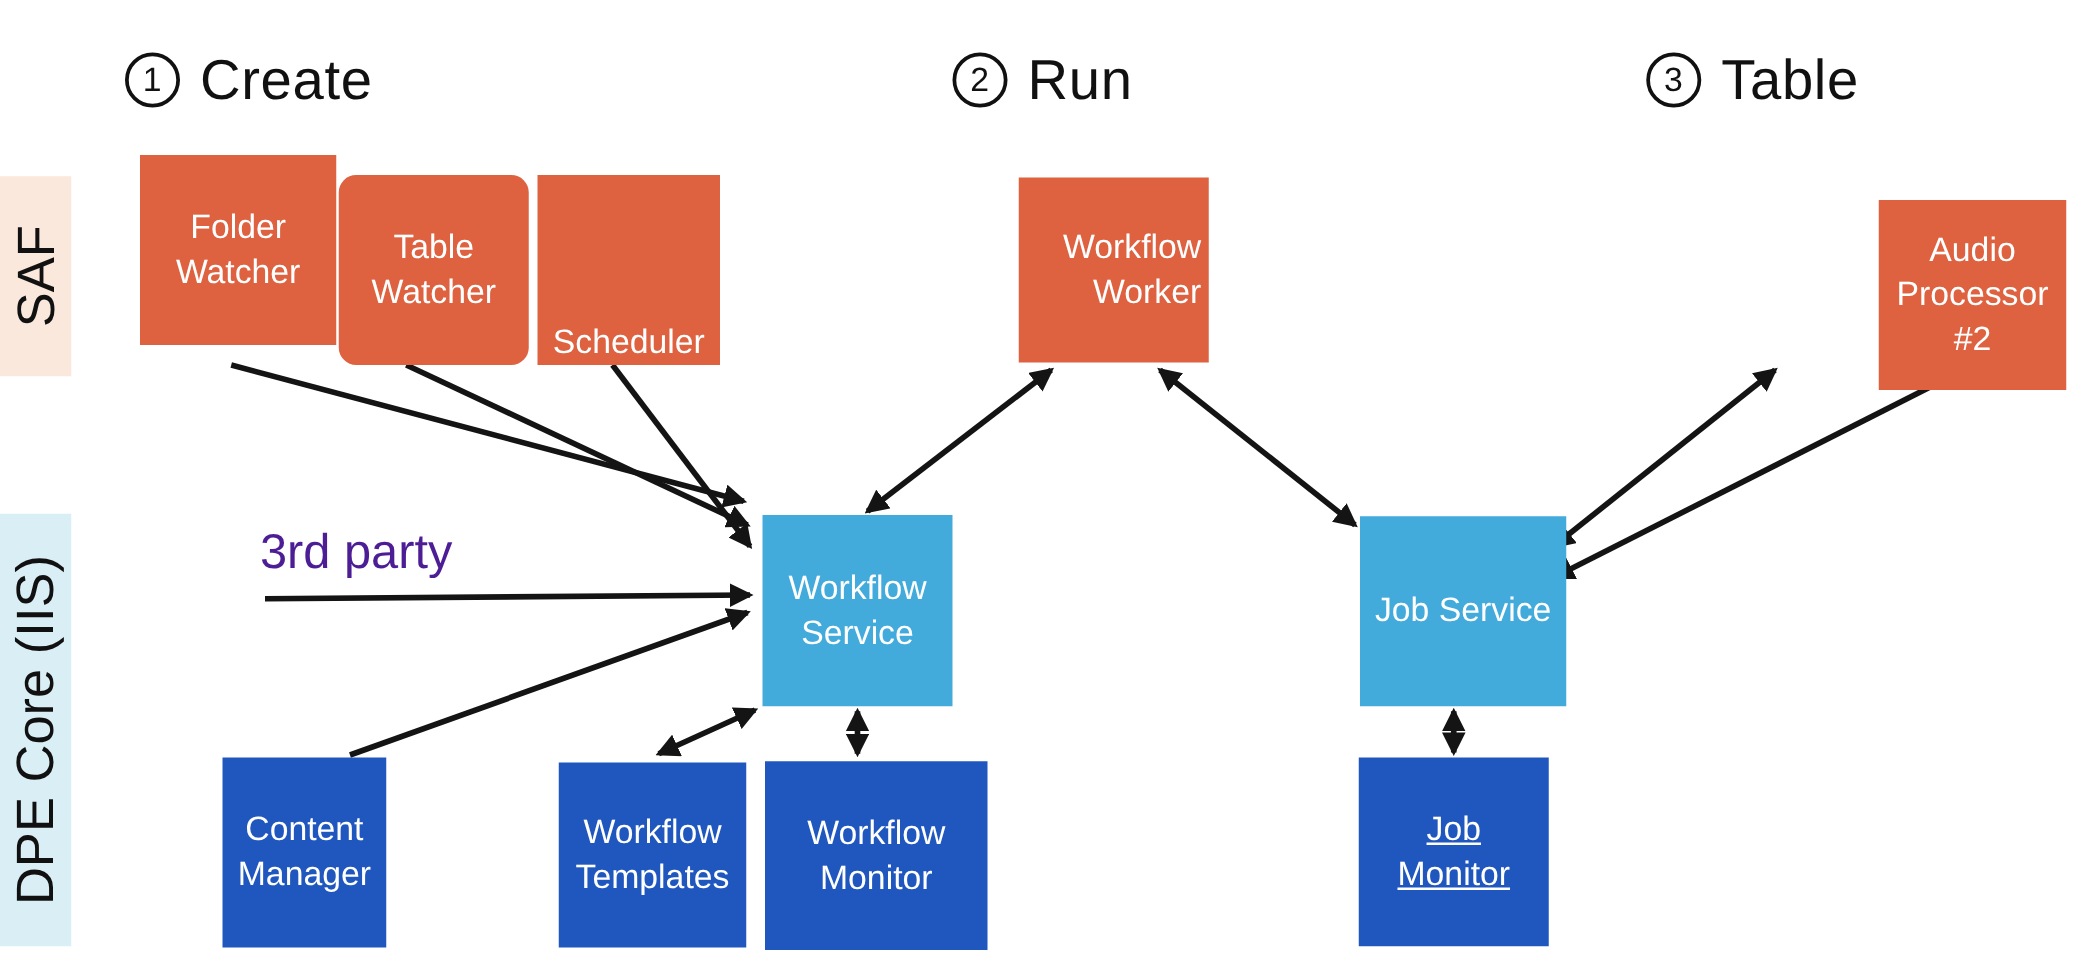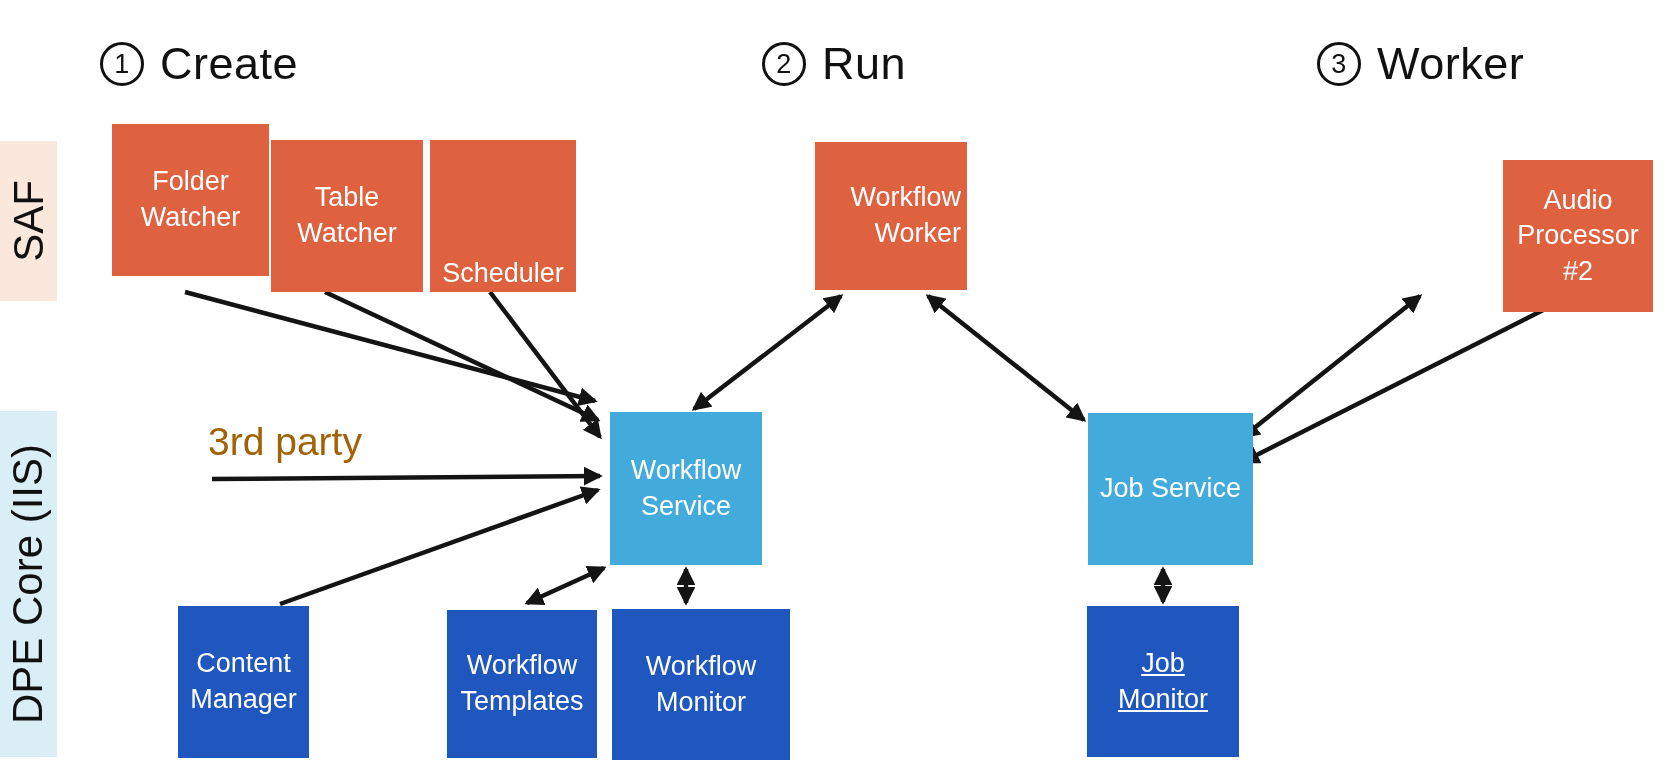--- a/index.html
+++ b/index.html
@@ -38,36 +38,36 @@
   .node {
     position:absolute; display:flex; align-items:center; justify-content:center;
     text-align:center; color:#ffffff; font-size:27px; line-height:1.32;
     padding:0 6px; box-sizing:border-box;
   }
   .orange { background:var(--orange); }
   .lblue  { background:var(--light-blue); }
   .dblue  { background:var(--dark-blue); }
 
   #node-folder-watcher     { left:112px;  top:124px; width:157px; height:152px; }
-  #node-table-watcher      { left:271px;  top:140px; width:152px; height:152px; }
+  #node-table-watcher      { left:271px;  top:140px; width:152px; height:152px;border-radius:14px; }
   #node-scheduler          { left:430px;  top:140px; width:146px; height:152px;align-items:flex-end; }
   #node-workflow-worker    { left:815px;  top:142px; width:152px; height:148px;text-align:right; }
   #node-audio-processor-1  { left:1345px; top:141px; width:150px; height:152px; }
   #node-audio-processor-2  { left:1503px; top:141px; width:150px; height:152px;margin-top:19px; }
   #node-workflow-service   { left:610px;  top:412px; width:152px; height:153px; }
   #node-job-service        { left:1088px; top:413px; width:165px; height:152px; }
   #node-content-manager    { left:178px;  top:606px; width:131px; height:152px; }
   #node-workflow-templates { left:447px;  top:610px; width:150px; height:148px;align-items:center; }
   #node-workflow-monitor   { left:612px;  top:609px; width:178px; height:151px; }
   #node-job-monitor        { left:1087px; top:606px; width:152px; height:151px;text-decoration:underline; }
 
   
   #third-party-label {
     position:absolute; left:208px; top:420px;
-    color:#a16207; font-size:39px;
+    color:#4c1d95; font-size:39px;
   }
 
   
   #edge-layer { position:absolute; left:0; top:0; width:1670px; height:777px; }
   #edge-layer line { stroke:var(--arrow); stroke-width:4.5; }
   #edge-layer marker path { fill:var(--arrow); }
 </style>
 </head>
 <body>
 
@@ -96,21 +96,21 @@
   <div class="section-heading" id="heading-create">
     <span class="circle-num">1</span>
     <span>Create</span>
   </div>
   <div class="section-heading" id="heading-run">
     <span class="circle-num">2</span>
     <span>Run</span>
   </div>
   <div class="section-heading" id="heading-scale">
     <span class="circle-num">3</span>
-    <span>Worker</span>
+    <span>Table</span>
   </div>
 
   <div class="lane" id="lane-saf">
     <span class="lane-label">SAF</span>
   </div>
   <div class="lane" id="lane-dpe">
     <span class="lane-label">DPE Core (IIS)</span>
   </div>
 
   <div id="third-party-label">3rd party</div>

